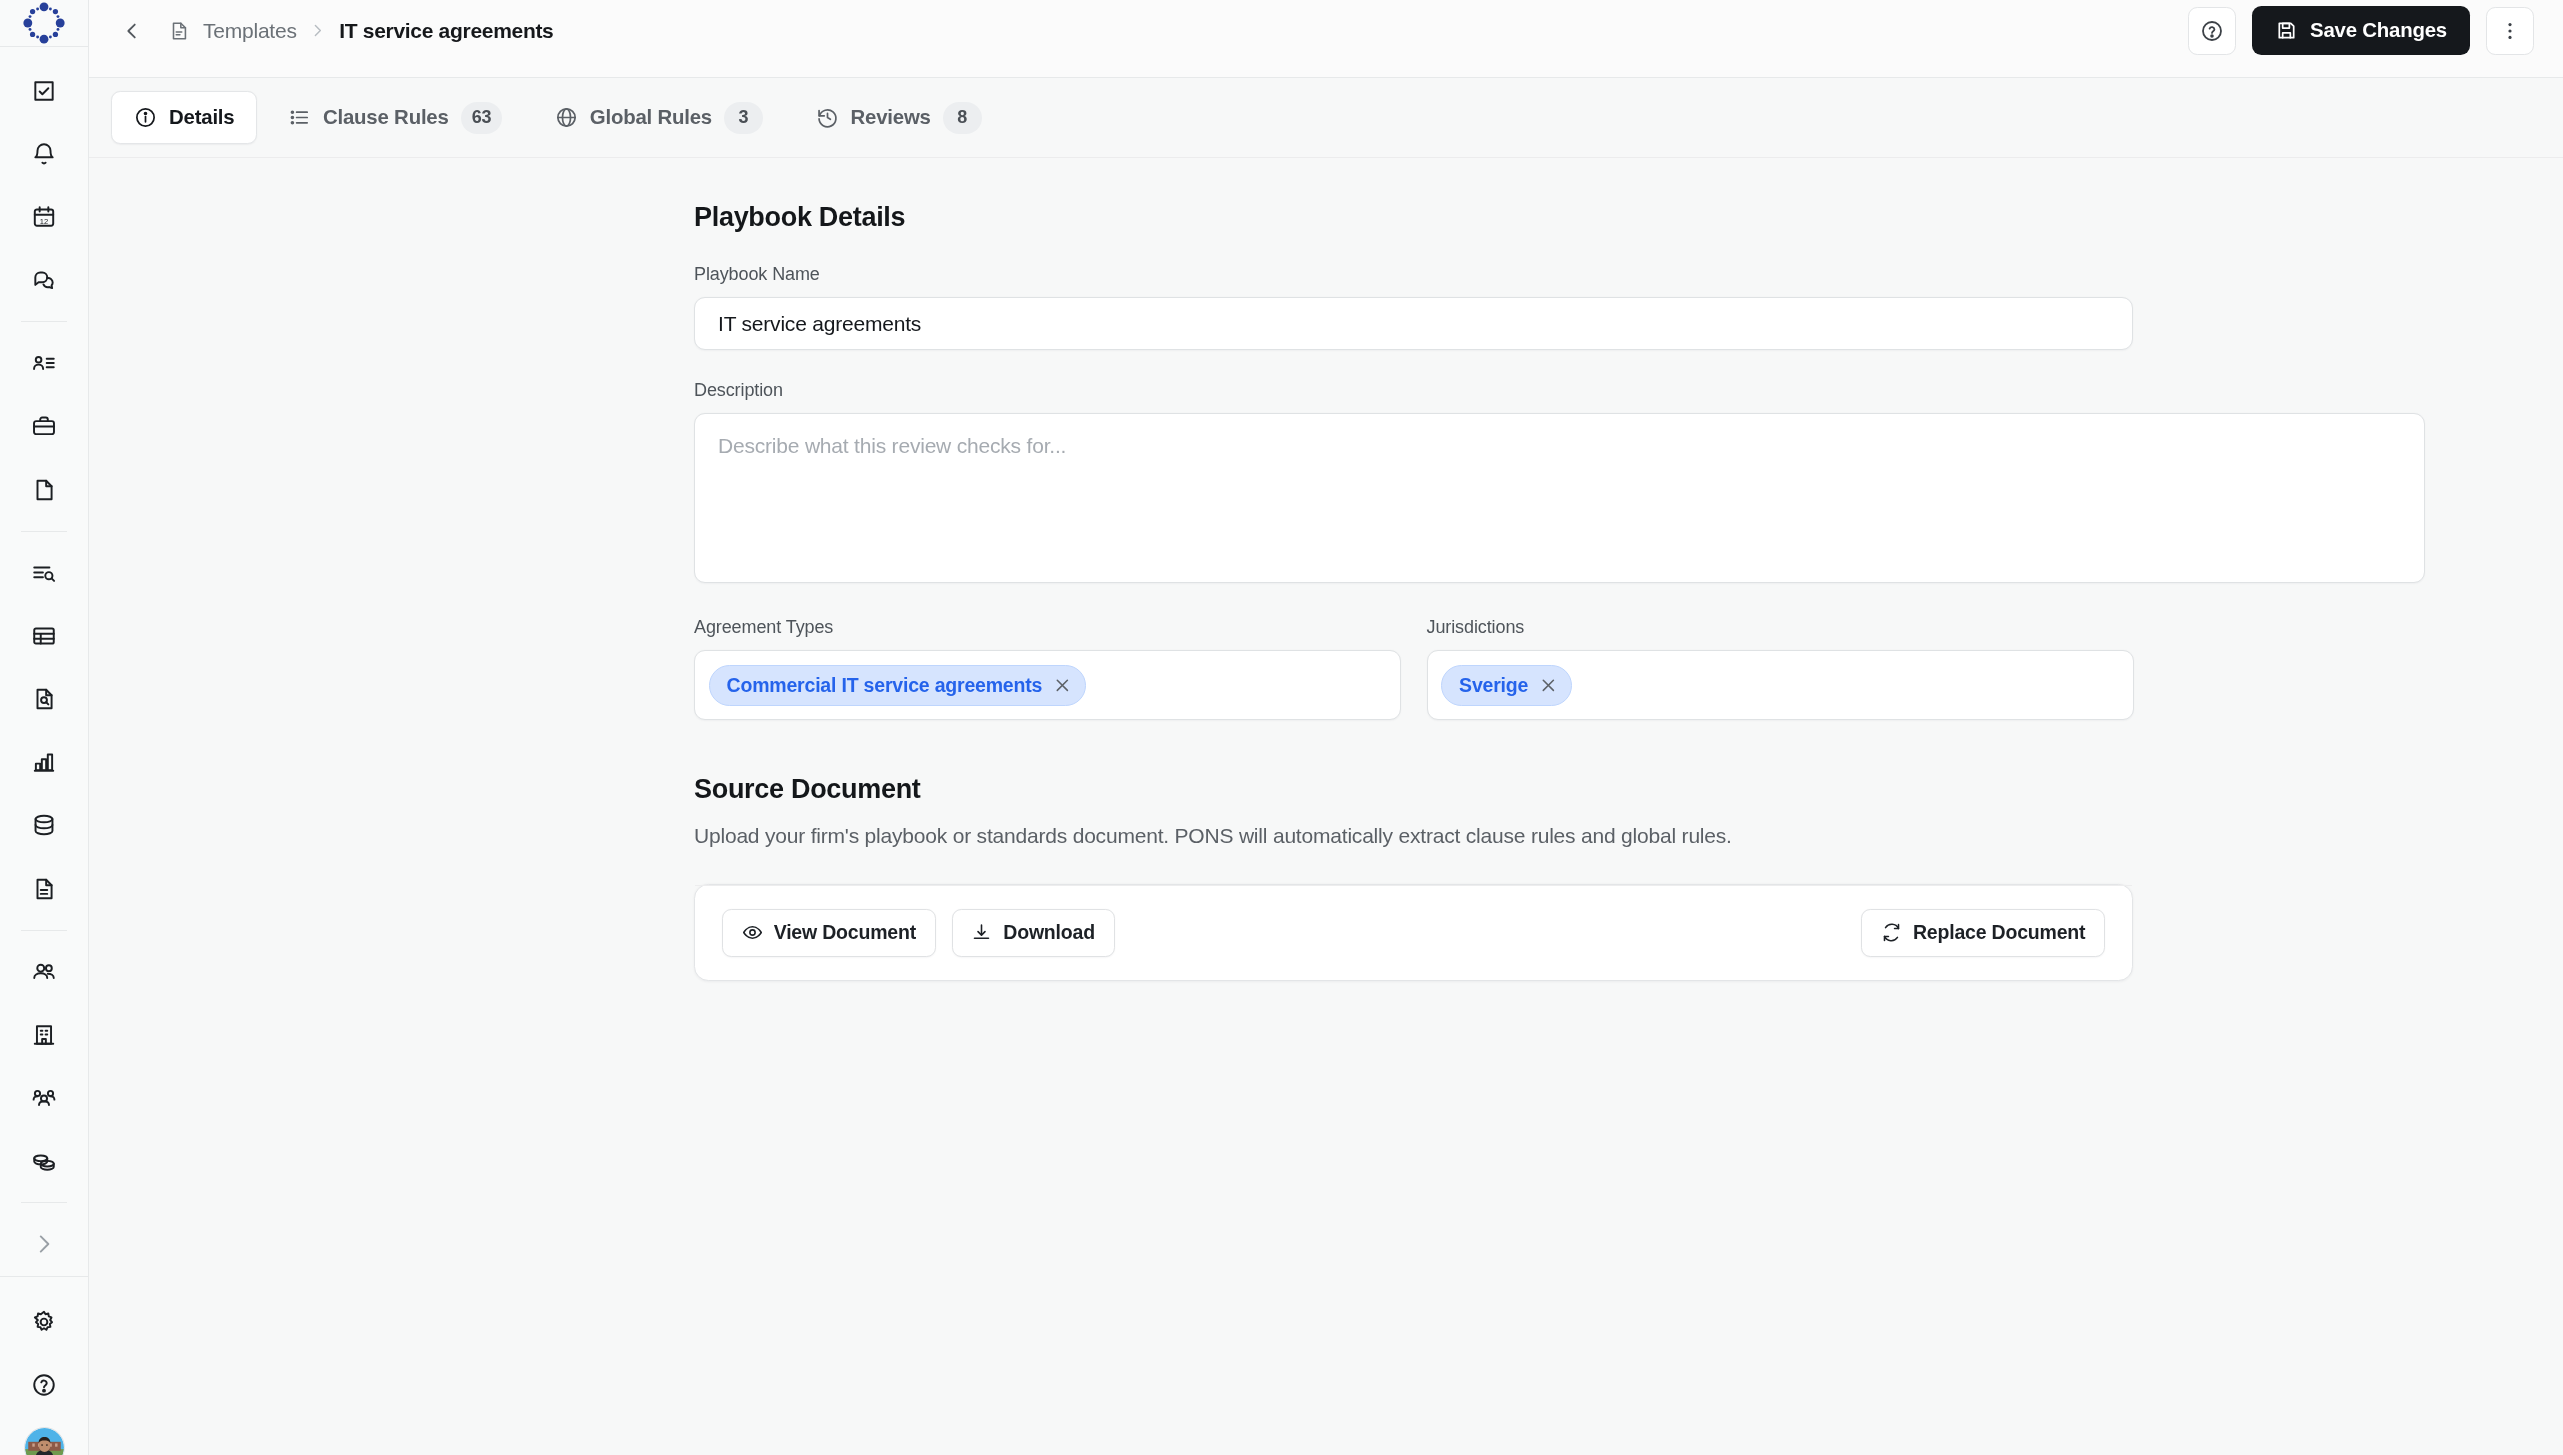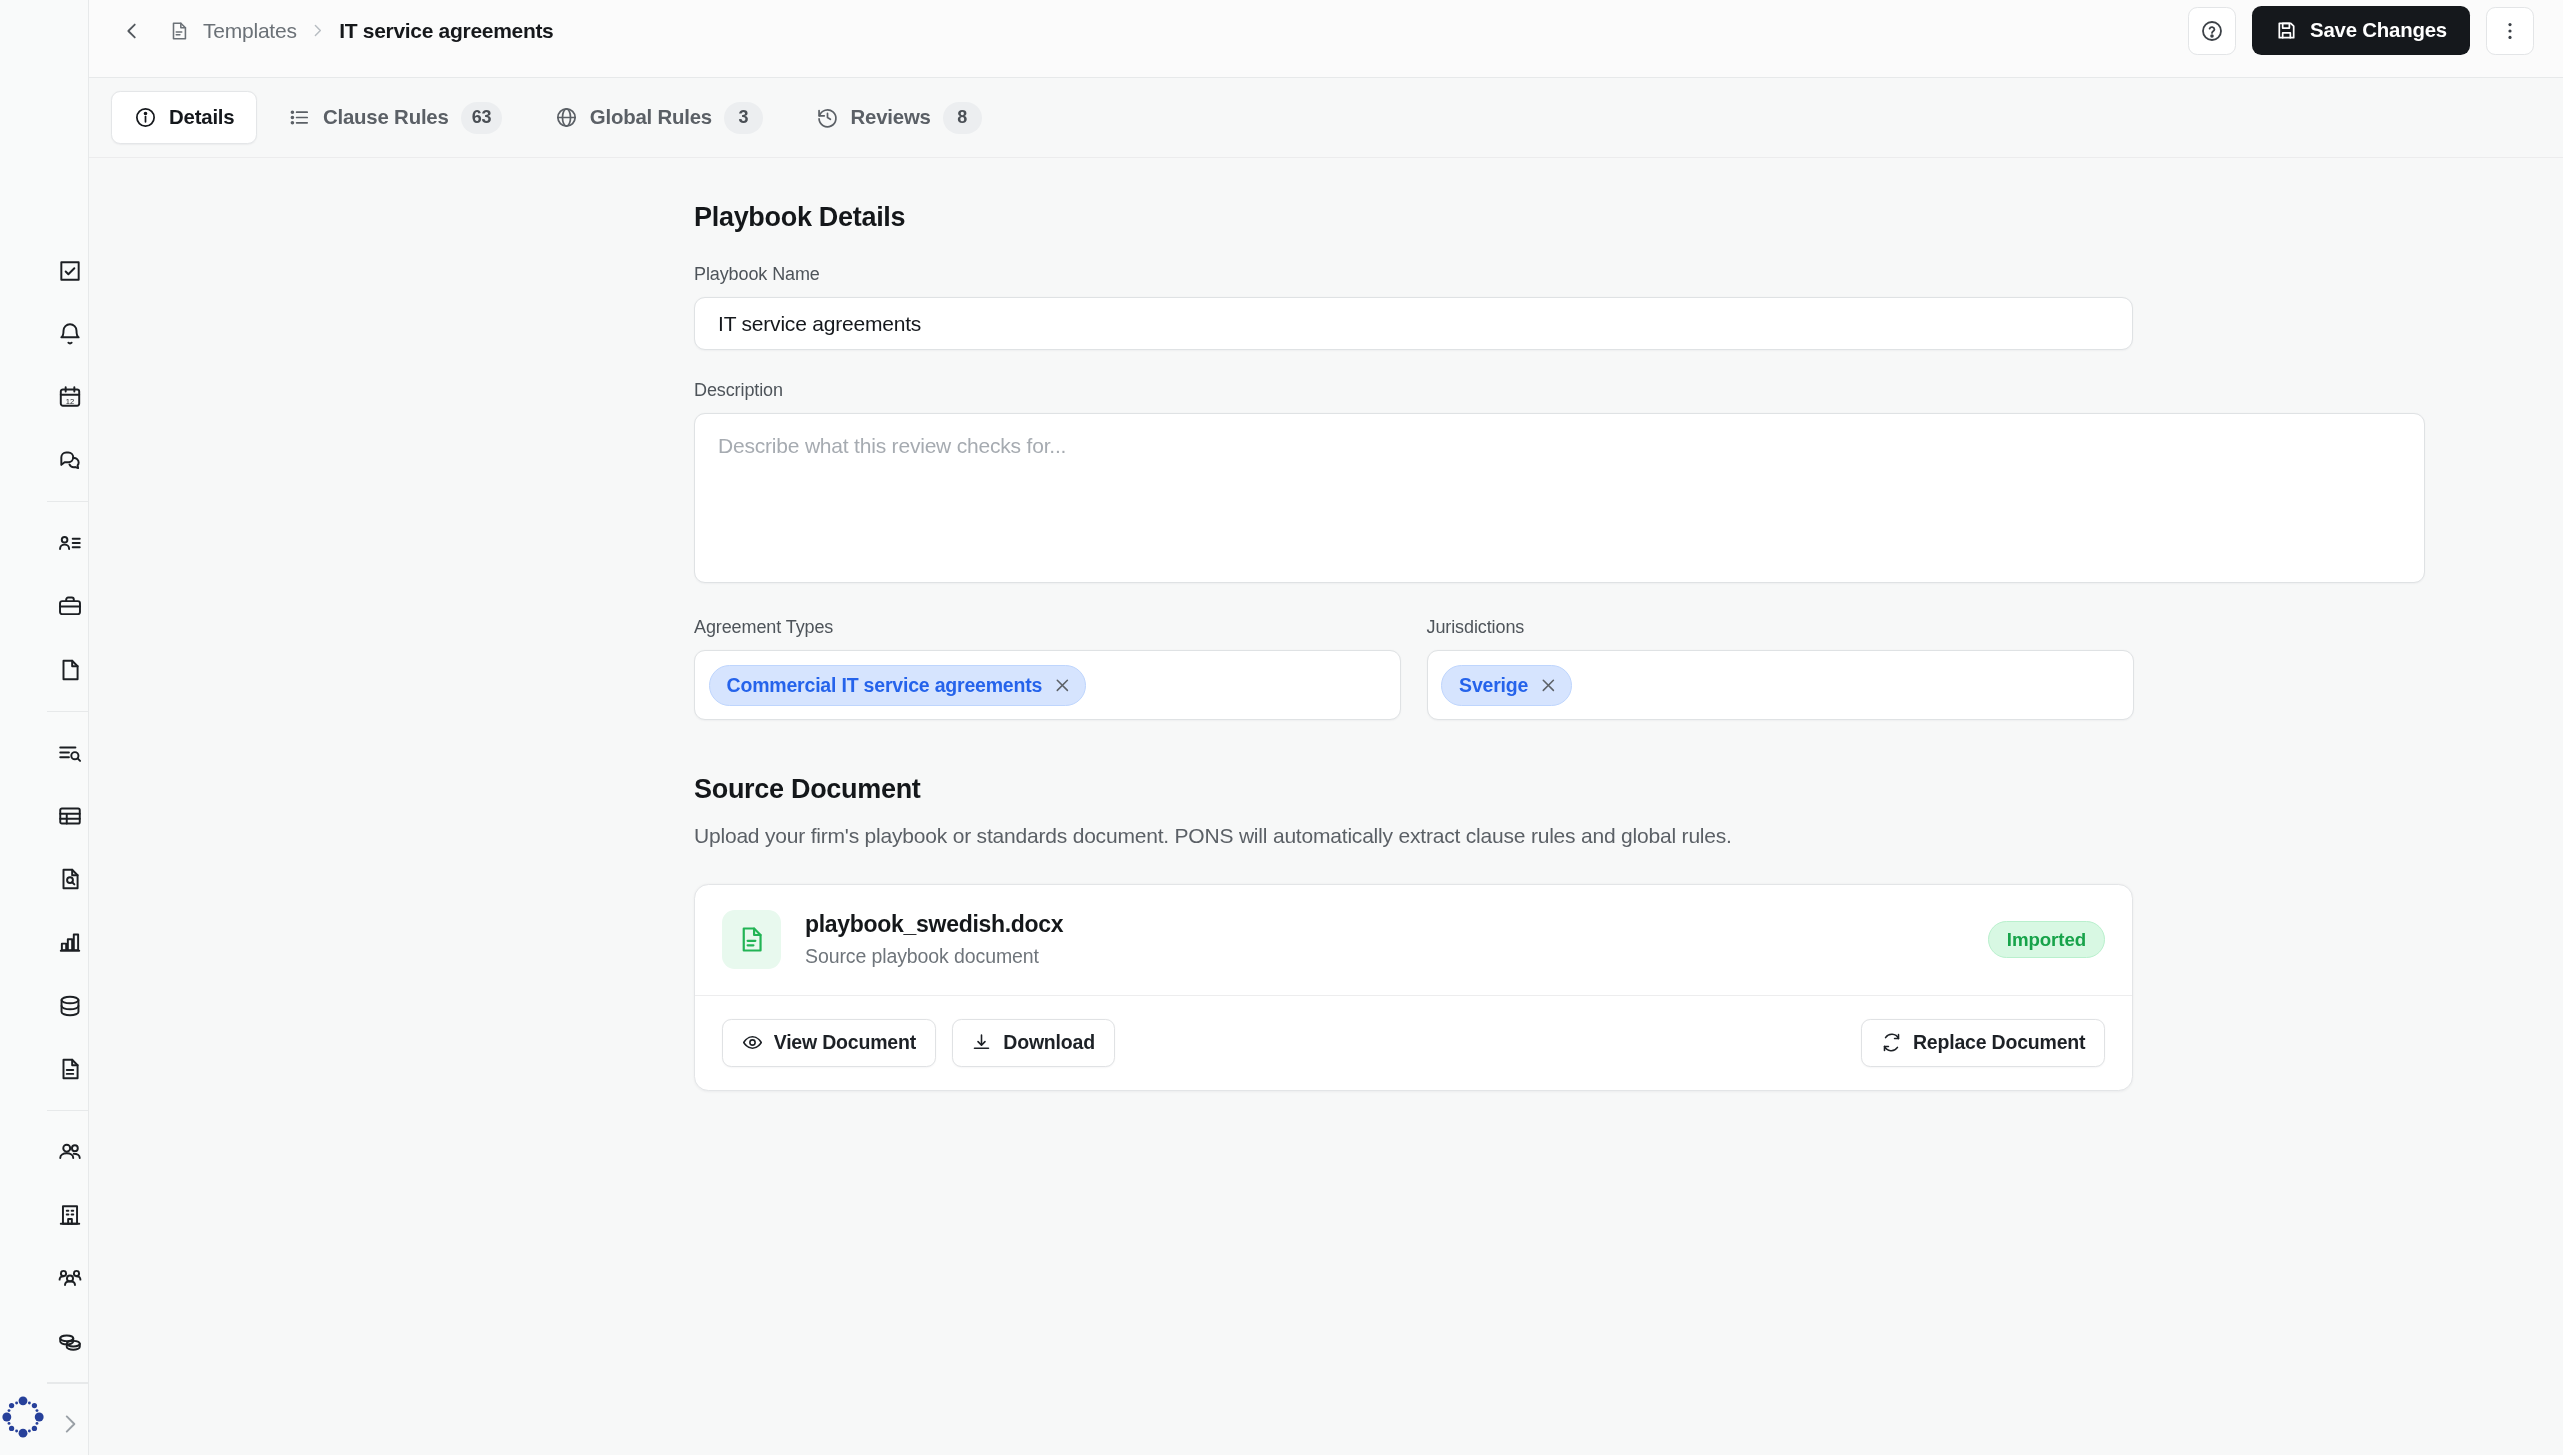--- a/index.html
+++ b/index.html
@@ -9,21 +9,21 @@
     font-family: "Liberation Sans", sans-serif;
     overflow: hidden;
   }
   .app { display: flex; width: 2563px; height: 1456px; }
 
   
   .sidebar {
     width: 89px; height: 1456px;
     background: #f9fafa;
     border-right: 1.3px solid #e7e9ea;
-    display: flex; align-items: flex-end;
+    display: flex; flex-direction: column; align-items: center;
     flex: 0 0 89px;
   }
   .logo-wrap {
     height: 78px; width: 89px;
     display: flex; align-items: center; justify-content: center;
     border-bottom: 1.3px solid #e7e9ea;
   }
   .logo { width: 46px; height: 46px; }
   .rail { display: flex; flex-direction: column; align-items: center; width: 89px; flex: 1 1 auto; padding-top: 12px; }
   .nav-icon {
@@ -553,34 +553,20 @@
                 </span>
               </span>
             </div>
           </div>
         </div>
 
         <h2 class="section section2">Source Document</h2>
         <p class="section-desc">Upload your firm's playbook or standards document. PONS will automatically extract clause rules and global rules.</p>
 
         <div class="doc-card">
-          <div class="doc-head">
-            <div class="doc-icon-box">
-              <svg width="31" height="31" viewBox="0 0 24 24" fill="none" stroke="currentColor" stroke-width="1.7" stroke-linecap="round" stroke-linejoin="round">
-                <path d="M6 3.5h8l5 5v12H6z"></path>
-                  <path d="M14 3.5v5h5"></path>
-                  <path d="M9 13h6M9 16.5h4.5"></path>
-              </svg>
-            </div>
-            <div class="doc-meta">
-              <div class="doc-name">playbook_swedish.docx</div>
-              <div class="doc-sub">Source playbook document</div>
-            </div>
-            <div class="badge">Imported</div>
-          </div>
 
           <div class="doc-divider"></div>
 
           <div class="doc-actions">
             <div class="btn">
               <svg viewBox="0 0 24 24" fill="none" stroke="currentColor" stroke-width="1.8" stroke-linecap="round" stroke-linejoin="round">
                 <path d="M2 12s3.8-6.5 10-6.5S22 12 22 12s-3.8 6.5-10 6.5S2 12 2 12z"></path>
                   <circle cx="12" cy="12" r="3"></circle>
               </svg>
               <span>View Document</span>

